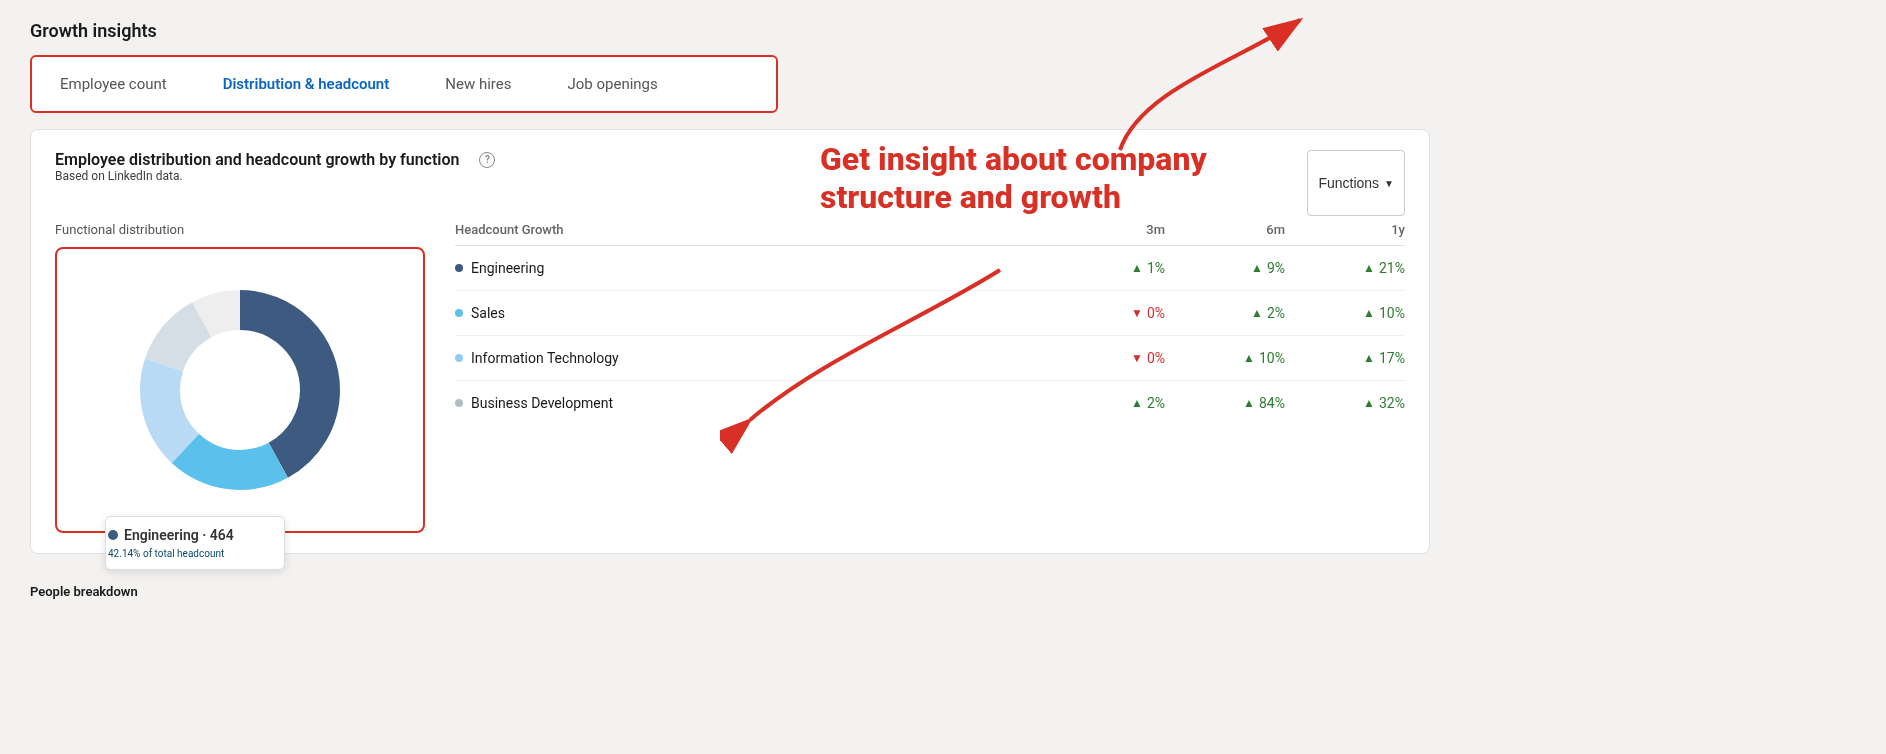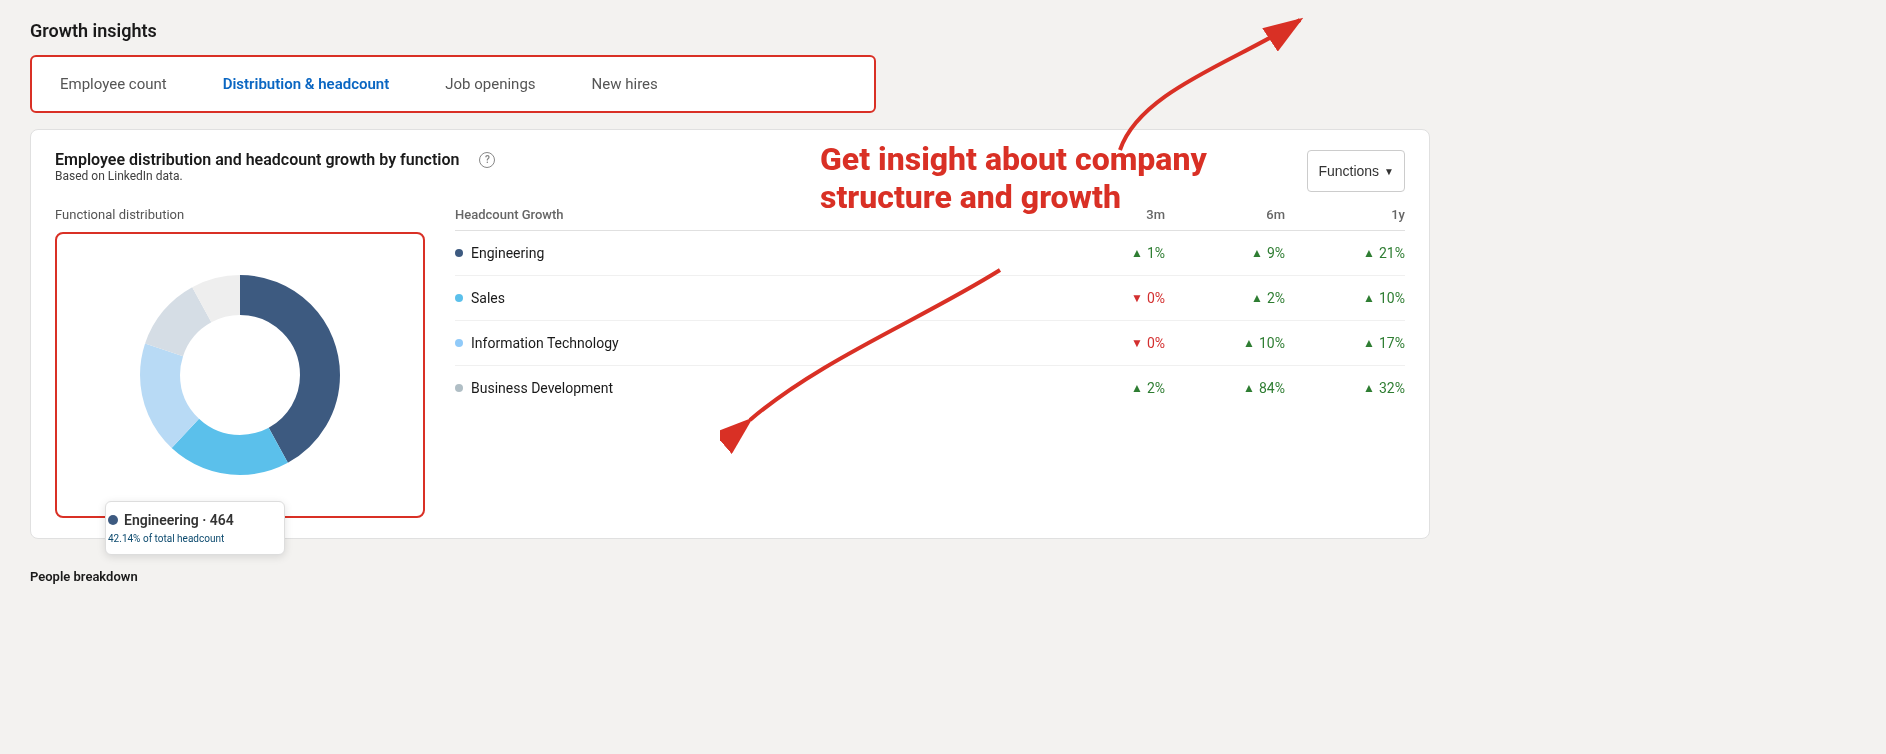--- a/index.html
+++ b/index.html
@@ -21,21 +21,21 @@
       margin-bottom: 14px;
     }
     .tab-bar-container {
       background: #fff;
       border: 2.5px solid #d93025;
       border-radius: 6px;
       padding: 0;
       display: inline-flex;
       align-items: stretch;
       margin-bottom: 16px;
-      width: 846px;
+      width: 748px;
       text-align: center;
     }
     .tab-item {
       padding: 18px 28px;
       font-size: 15px;
       color: #555;
       cursor: pointer;
       white-space: nowrap;
       font-weight: 400;
       display: flex;
@@ -83,21 +83,21 @@
       color: #404040;
       margin-bottom: 18px;
     }
     .functions-btn {
       display: flex;
       align-items: center;
       gap: 5px;
       font-size: 14px;
       color: #333;
       cursor: pointer;
-      padding: 12px 10px;
+      padding: 24px 10px;
       border: 1px solid #ccc;
       border-radius: 4px;
       background: #fff;
     }
     .functions-btn .chevron {
       font-size: 10px;
     }
     .content-area {
       display: flex;
       gap: 30px;
@@ -231,22 +231,22 @@
 
 <div class="page-wrapper">
 
   
   <div class="section-title">Growth insights</div>
 
   
   <div class="tab-bar-container">
     <div class="tab-item">Employee count</div>
     <div class="tab-item active">Distribution &amp; headcount</div>
+    <div class="tab-item">New hires</div>
     <div class="tab-item">Job openings</div>
-    <div class="tab-item">New hires</div>
   </div>
 
   
   <div class="main-card">
     <div class="card-header">
       <div>
         <div class="card-title">
           <span>Employee distribution and headcount growth by function</span>
           <span class="info-icon">?</span>
         </div>

